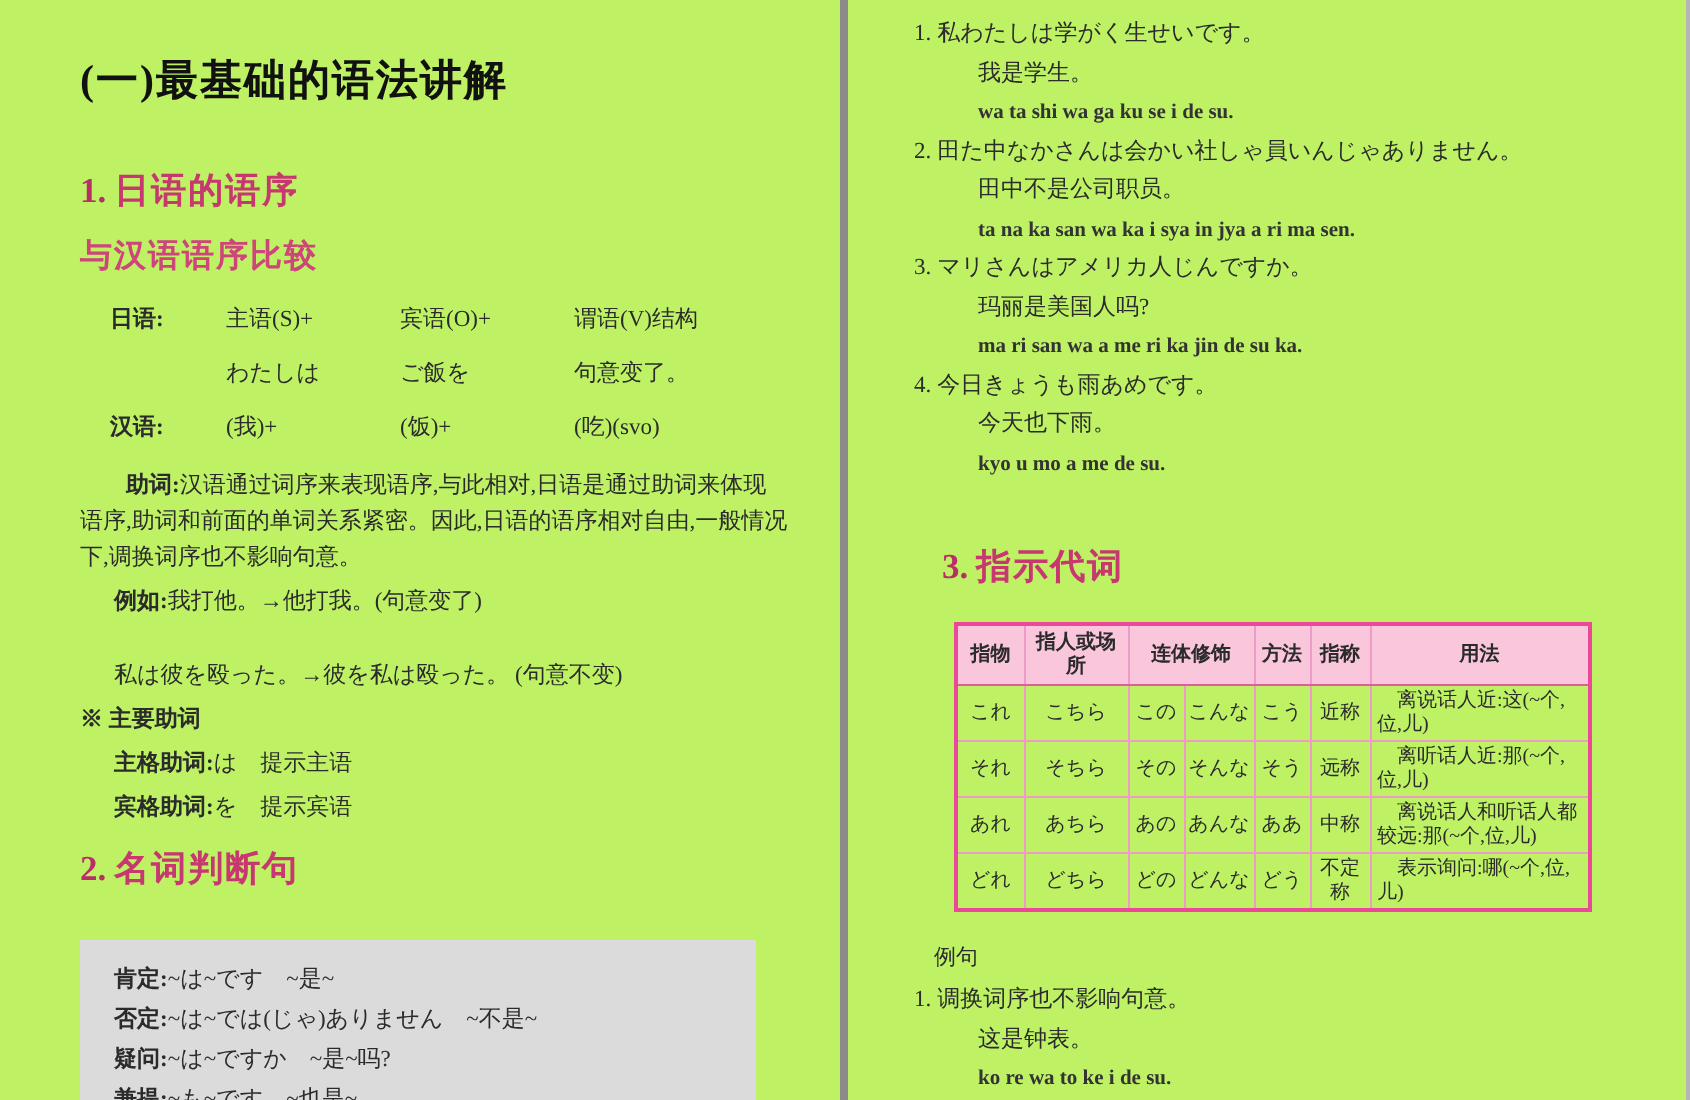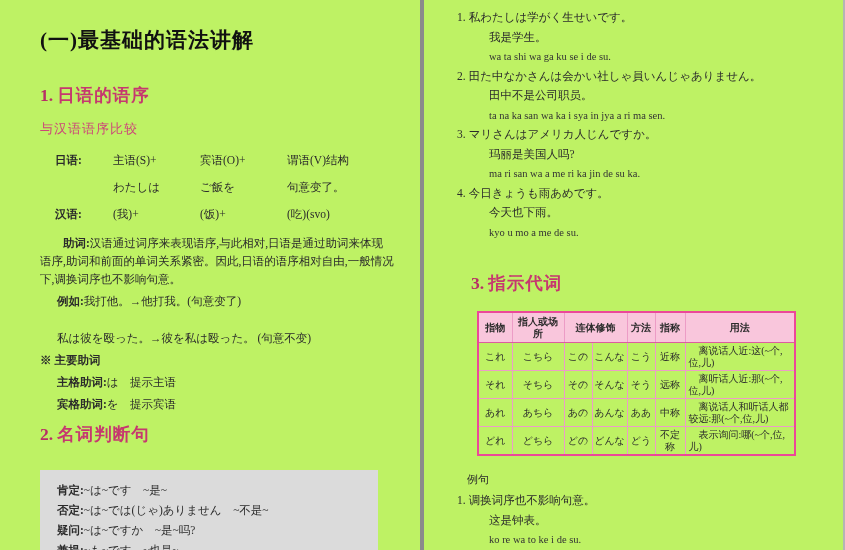--- a/index.html
+++ b/index.html
@@ -26,21 +26,21 @@
   .bold { font-weight: bold; }
   p { margin: 0; }
 
   
   .doc-title {
     font-size: 21px; font-weight: bold; color: #111;
     margin: 26px 0 0 0; line-height: 28px; letter-spacing: 1px;
   }
   .s1-heading { margin-top: 30px; }
   .subtitle {
-    margin-top: 16px; font-size: 13px; font-weight: normal;
+    margin-top: 16px; font-size: 16px; font-weight: bold;
     color: #cd4579; line-height: 14px; letter-spacing: 1px;
   }
   .compare { margin-top: 17px; }
   .cmp-row { display: flex; line-height: 14px; margin-bottom: 13px; }
   .cmp-label { width: 73px; padding-left: 15px; font-weight: bold; flex: 0 0 73px; }
   .cmp-col { width: 87px; flex: 0 0 87px; }
   .cmp-col.last { flex: 1; }
 
   .note-para { margin-top: 5px; line-height: 18px; text-indent: 2em; }
   .example-line { margin-top: 6px; padding-left: 17px; line-height: 14px; }
@@ -53,21 +53,21 @@
     margin-top: 25px; width: 338px; background: #dbdbdb;
     padding: 7px 10px 8px 17px;
   }
   .box-line { line-height: 13px; margin: 7px 0; }
 
   
   .ex-list { margin-top: 8px; }
   .ex-item p { height: 19.5px; line-height: 19.5px; white-space: nowrap; }
   .ex-jp   { padding-left: 0; }
   .ex-cn   { padding-left: 32px; }
-  .ex-romaji { padding-left: 32px; font-size: 10.5px; color: #333; }
+  .ex-romaji { padding-left: 32px; font-size: 10.5px; color: #333; font-weight: bold; }
   .ex-num { margin-right: 3px; }
 
   .s3-heading { margin-top: 30px; margin-left: 14px; }
 
   .demonstrative-table {
     margin: 17px 0 0 20px; border-collapse: collapse;
     width: 317px; font-size: 10px; table-layout: fixed;
     border: 2px solid #ec4899;
   }
   .demonstrative-table th, .demonstrative-table td {

